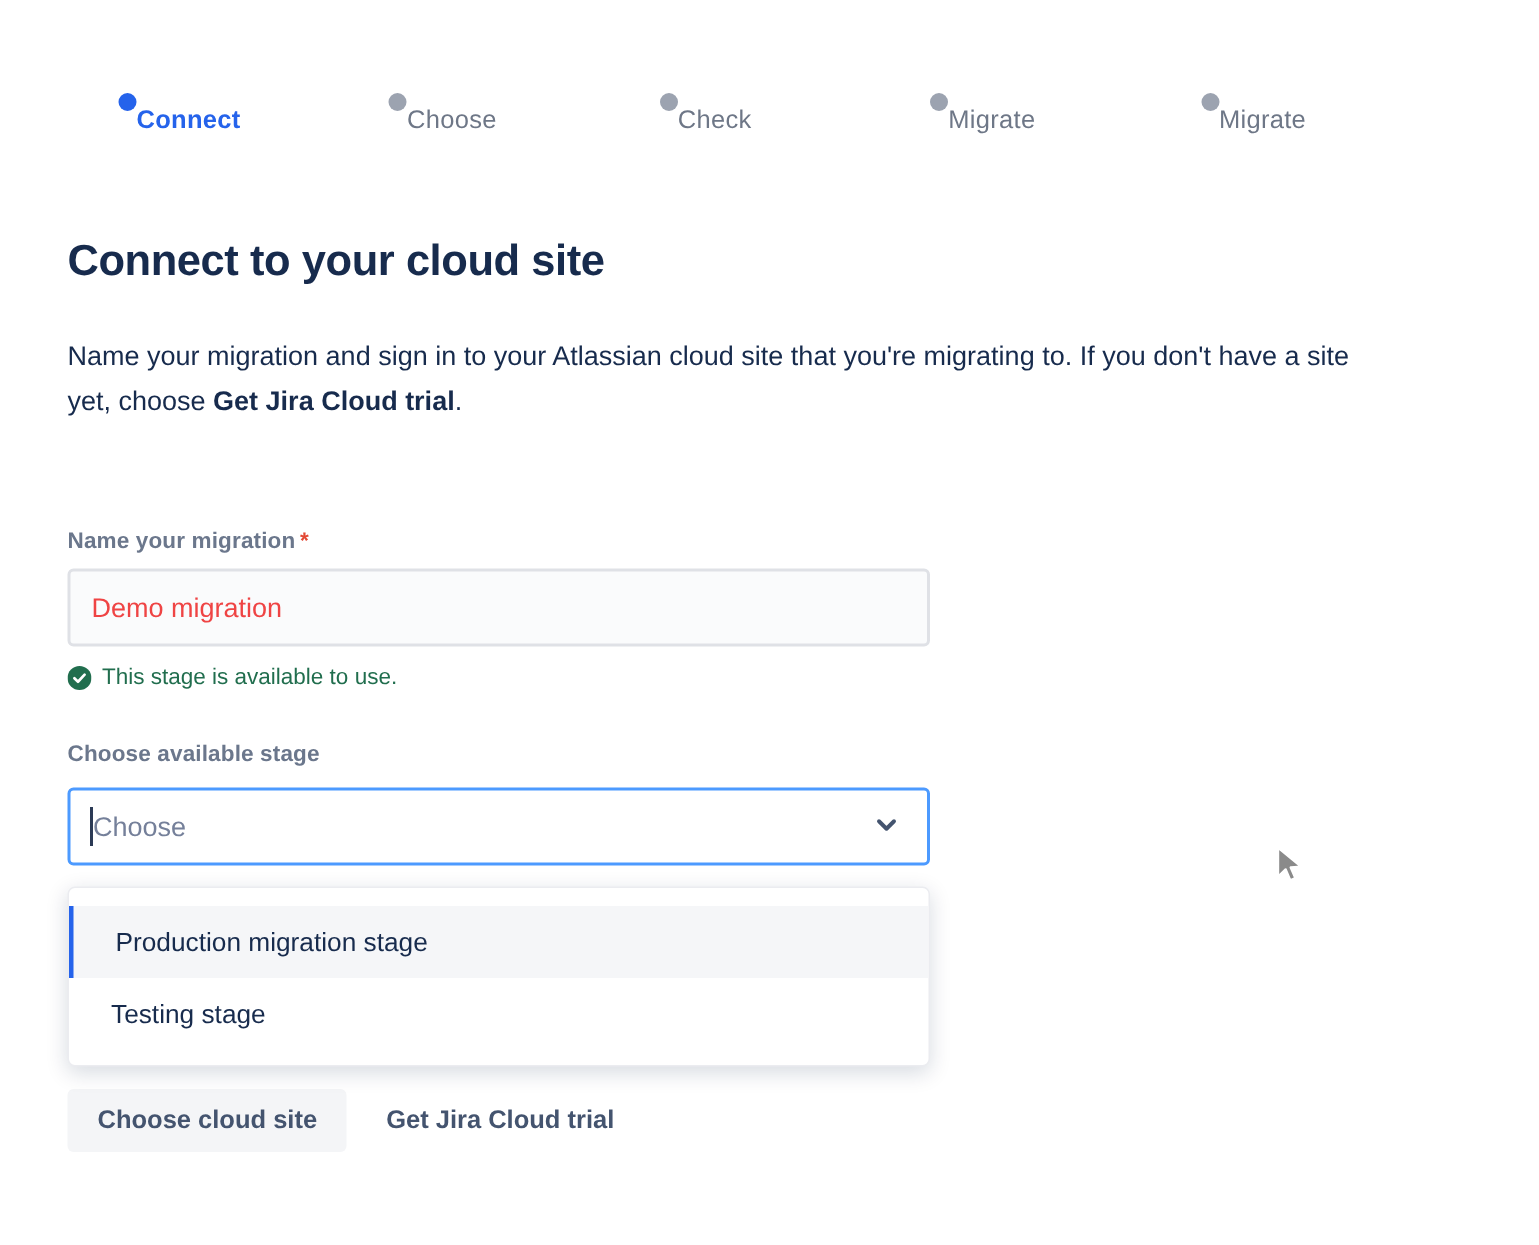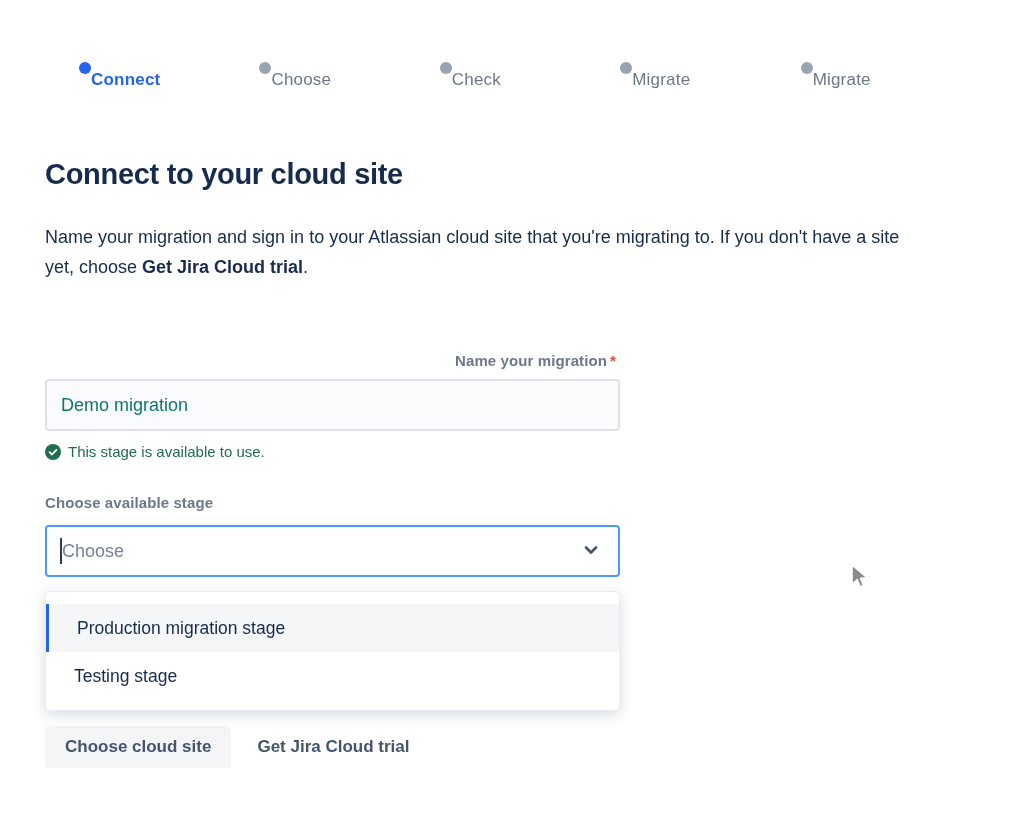--- a/index.html
+++ b/index.html
@@ -39,35 +39,35 @@
   }
   .page-desc .bold { font-weight: 700; }
 
   
   .field-label {
     font-size: 15px;
     font-weight: 700;
     color: #6B778C;
     letter-spacing: 0.1px;
   }
-  .field-label.first { margin-top: 70px; text-align: center; }
+  .field-label.first { margin-top: 70px; }
   .field-label.second { margin-top: 34px; }
   .required { color: #E34935; margin-left: 3px; }
 
   .text-input {
     display: block;
     margin-top: 10px;
     width: 575px;
     height: 52px;
     background: #FAFBFC;
     border: 2px solid #DFE1E6;
     border-radius: 4px;
     padding: 0 14px;
     font-size: 18px;
-    color: #0f766e;
+    color: #ef4444;
     font-family: inherit;
     outline: none;
   }
 
   .success-row { margin-top: 12px; display: flex; align-items: center; gap: 7px; }
   .success-text { font-size: 15px; color: #216E4E; }
 
   .select-box {
     margin-top: 14px;
     width: 575px;

